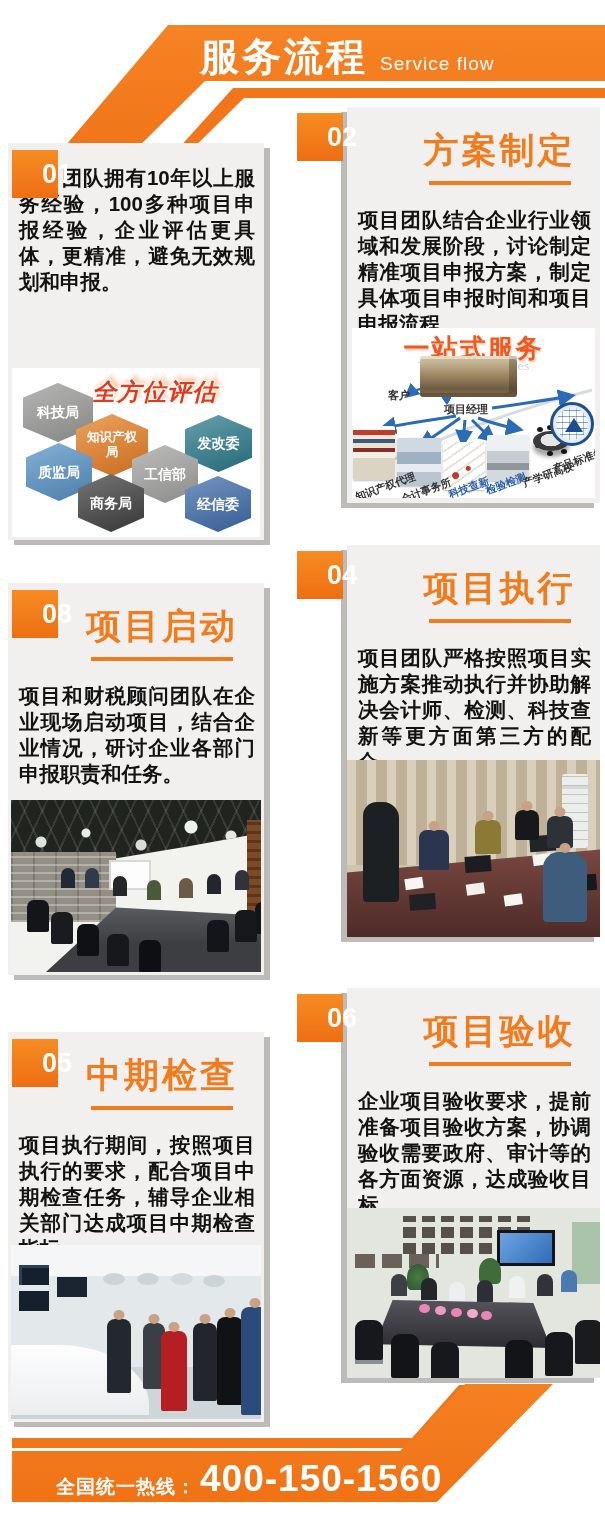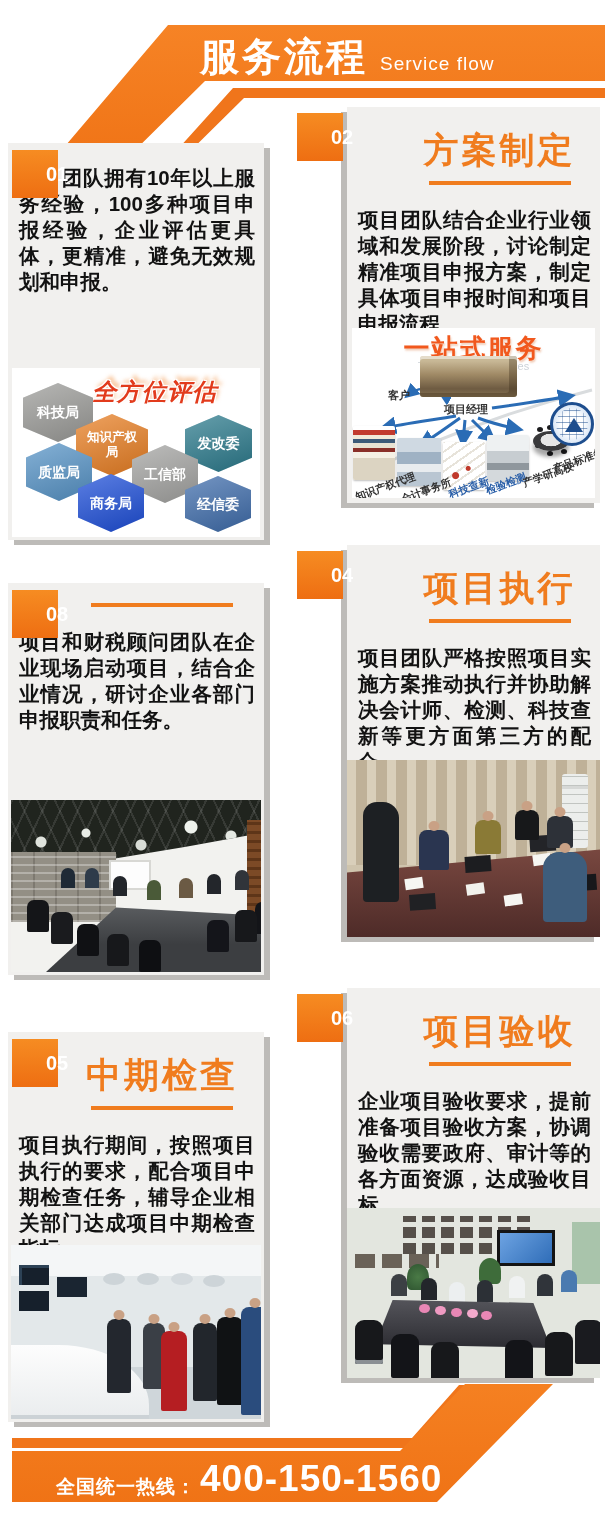--- a/index.html
+++ b/index.html
@@ -23,21 +23,21 @@
     clip-path:polygon(12px 78px,412px 78px,459px 25px,472px 25px,427px 88px,12px 88px); }
   .ftr-text { position:absolute; left:56px; top:1458px; display:flex; align-items:flex-end; color:#fff; }
   .ftr-label { font-size:19px; font-weight:bold; letter-spacing:1px; }
   .ftr-number { font-size:37px; font-weight:bold; letter-spacing:1px; margin-left:4px; }
 
   
   .card { position:absolute; background:#f1f0ee; }
   .card.cl { box-shadow:6px 5px 0 #bdbbb8; }
   .card.cr { box-shadow:-6px 5px 0 #bdbbb8; }
   .numbox { position:absolute; width:46px; height:48px; background:linear-gradient(180deg,#f68c22,#ee6e12);
-    color:#fff; font-size:20px; font-weight:bold; display:flex; align-items:center; justify-content:center; z-index:5;padding-left:44px; }
+    color:#fff; font-size:27px; font-weight:bold; display:flex; align-items:center; justify-content:center; z-index:5;padding-left:44px; }
   .cl .numbox { left:4px; top:7px; }
   .cr .numbox { left:-50px; top:6px; }
   .t-wrap { margin:20px 0 0 52px; text-align:center; }
   .card-title { font-size:35px; font-weight:bold; color:#f07c1e; letter-spacing:3px; }
   .t-under { width:142px; height:4px; background:#f07c1e; margin:7px auto 0; }
   .card-body { margin:22px 9px 0 11px; font-size:20.5px; line-height:26px; font-weight:bold; color:#121212; text-align:justify; }
 
   
   .panel1 { position:absolute; left:4px; top:225px; width:248px; height:169px; background:#fff; overflow:hidden; }
   .p1-title { position:absolute; left:80px; top:8px; font-size:24px; font-weight:bold; font-style:italic;
@@ -207,21 +207,21 @@
           <span>知识产权局</span>
         </div>
       <div class="hex" style="left: 120px; top: 77px; width: 66px; height: 58px; background: rgb(163, 163, 161);">
           <i></i>
           <span>工信部</span>
         </div>
       <div class="hex" style="left: 14px; top: 75px; width: 66px; height: 58px; background: rgb(86, 147, 198);">
           <i></i>
           <span>质监局</span>
         </div>
-      <div class="hex" style="left: 66px; top: 106px; width: 66px; height: 58px; background: #1d4ed8;">
+      <div class="hex" style="left: 66px; top: 106px; width: 66px; height: 58px; background: #404040;">
           <i></i>
           <span>商务局</span>
         </div>
       <div class="hex" style="left: 173px; top: 108px; width: 66px; height: 56px; background: rgb(62, 108, 171);">
           <i></i>
           <span>经信委</span>
         </div>
     </div>
   </div>
 
@@ -273,20 +273,21 @@
       <div class="svc" style="left: 96px; top: 153px; color: rgb(42, 95, 168);">科技查新</div>
       <div class="svc" style="left: 133px; top: 149px; color: rgb(42, 95, 168);">检验检测</div>
       <div class="svc" style="left: 170px; top: 140px; color: rgb(51, 51, 51);">产学研高校</div>
       <div class="svc" style="left: 200px; top: 124px; color: rgb(51, 51, 51);">产品标准备案</div>
     </div>
   </div>
 
   <div class="card cl" style="left:8px;top:583px;width:256px;height:392px;">
     <div class="numbox">08</div>
     <div class="t-wrap">
+      <div class="card-title">项目启动</div>
       <div class="t-under"></div>
     </div>
     <div class="card-body">项目和财税顾问团队在企业现场启动项目，结合企业情况，研讨企业各部门申报职责和任务。</div>
 
     <div class="photo photo3">
       <div class="p3-ceil"></div>
       <div class="p3-wl"></div>
       <div class="p3-wood"></div>
       <div class="p3-wb"></div>
       <div class="p3-table"></div>

